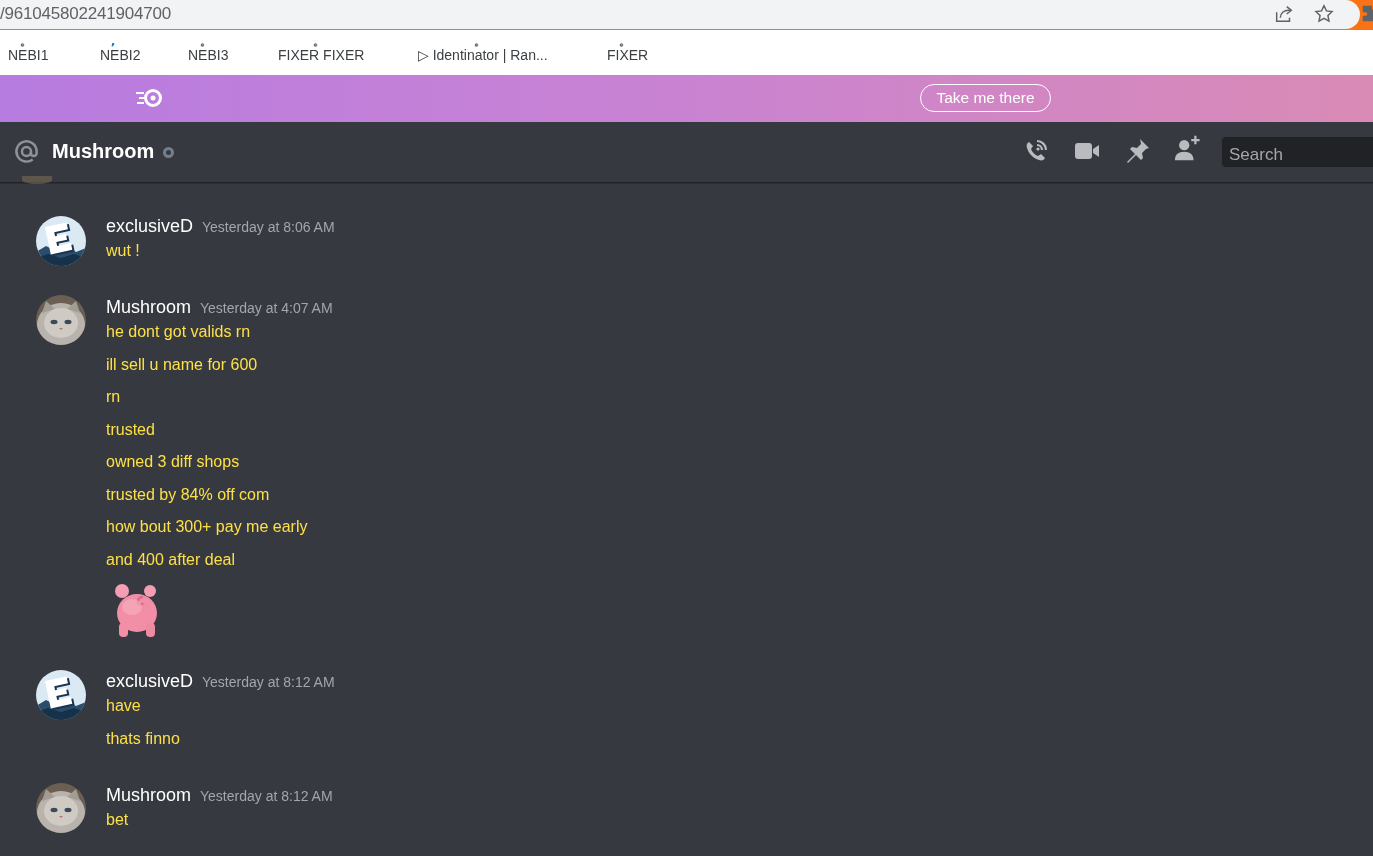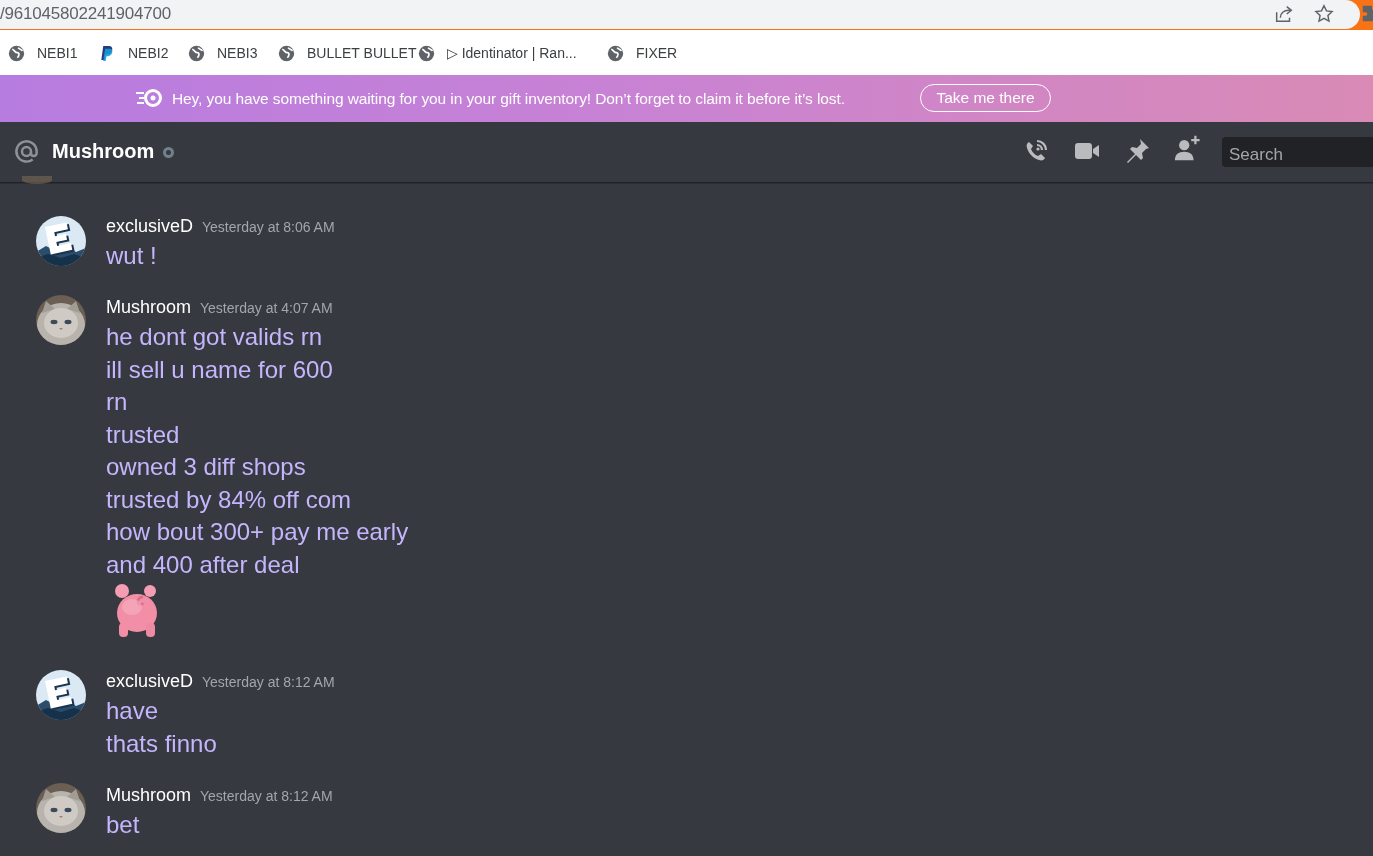--- a/index.html
+++ b/index.html
@@ -8,21 +8,21 @@
   
   .urlbar { position: absolute; left: 0; top: 0; width: 1373px; height: 30px; background: #f97316; }
   .urlbar .omni { position: absolute; left: -20px; top: 0; width: 1380px; height: 29px; background: #f1f3f4; border-radius: 0 15px 15px 0; }
   .urlbar .url { position: absolute; left: 0; top: 4px; font-size: 17px; color: #5f6368; letter-spacing: -0.2px; }
   .urlbar .icon { position: absolute; top: 3px; width: 22px; height: 22px; color: #5f6368; }
   .urlbar .share { left: 1273px; }
   .urlbar .star { left: 1313px; }
   .urlbar .ext { left: 1360px; }
 
   .bookmarks { position: absolute; left: 0; top: 30px; width: 1373px; height: 45px; background: #ffffff; }
-  .bm { position: absolute; top: 13px; height: 20px; display: flex; align-items: center; font-size: 14px; color: #3c4043; white-space: nowrap; }
+  .bm { position: absolute; top: 13px; height: 20px; display: flex; align-items: center; font-size: 14px; color: #3c4043; white-space: nowrap; flex-direction: column; }
   .bm .gl { width: 17px; height: 17px; margin-right: 12px; }
   .bm .pp { width: 14px; height: 17px; margin-right: 14px; }
 
   
   .banner { position: absolute; left: 0; top: 75px; width: 1373px; height: 47px; background: linear-gradient(90deg, #b77ce0 0%, #c882d4 45%, #d98ab5 100%); }
   .banner .bicon { position: absolute; left: 134px; top: 12px; width: 30px; height: 22px; }
   .banner .btext { position: absolute; left: 172px; top: 15px; font-size: 15.5px; color: #ffffff; letter-spacing: -0.1px; white-space: nowrap; }
   .banner .bbtn { position: absolute; left: 920px; top: 9px; width: 131px; height: 28px; border: 1px solid #ffffff; border-radius: 14px; color: #ffffff; font-size: 15.5px; display: flex; align-items: center; justify-content: center; background: transparent; }
 
   
@@ -39,21 +39,21 @@
   .search-box::placeholder { color: #a3a6aa; }
 
   .prev-avatar { position: absolute; left: 22px; top: 176px; width: 30px; height: 8px; border-radius: 0 0 50% 50%; background: #7a6a56; opacity: 0.6; }
 
   
   .messages { position: absolute; left: 0; top: 184px; width: 1373px; height: 672px; margin-left: 24px; }
   .msg { position: absolute; left: 0; width: 1373px; }
   .avatar { position: absolute; left: 12px; width: 50px; height: 50px; border-radius: 50%; overflow: hidden; }
   .uname { position: absolute; left: 82px; font-size: 18px; font-weight: normal; color: #ffffff; white-space: nowrap; }
   .ts { font-size: 14px; color: #a3a6aa; margin-left: 9px; }
-  .line { position: absolute; left: 82px; font-size: 24px; color: #c4b5fd; white-space: nowrap; text-align: center; }
+  .line { position: absolute; left: 82px; font-size: 16px; color: #fde047; white-space: nowrap; text-align: center; }
   .sticker { position: absolute; left: 86px; width: 54px; height: 58px; }
 </style>
 </head>
 <body>
 
 <div class="urlbar">
   <div class="omni">
     <span class="url" style="left:20px">/961045802241904700</span>
   </div>
   <svg class="icon share" viewBox="0 0 24 24" fill="none" stroke="#5f6368" stroke-width="1.6">
@@ -89,21 +89,21 @@
         <circle cx="10" cy="10" r="9" fill="#5f6368"></circle>
         <path d="M5 5c3 1 3 4 6 4s2 4 0 6M12 3c1 2 4 2 5 4" stroke="#fff" stroke-width="2" fill="none"></path>
       </svg>
     <span>NEBI3</span>
   </div>
   <div class="bm" style="left:278px">
     <svg class="gl" viewBox="0 0 20 20">
         <circle cx="10" cy="10" r="9" fill="#5f6368"></circle>
         <path d="M5 5c3 1 3 4 6 4s2 4 0 6M12 3c1 2 4 2 5 4" stroke="#fff" stroke-width="2" fill="none"></path>
       </svg>
-    <span>BULLET BULLET</span>
+    <span>FIXER FIXER</span>
   </div>
   <div class="bm" style="left:418px">
     <svg class="gl" viewBox="0 0 20 20">
         <circle cx="10" cy="10" r="9" fill="#5f6368"></circle>
         <path d="M5 5c3 1 3 4 6 4s2 4 0 6M12 3c1 2 4 2 5 4" stroke="#fff" stroke-width="2" fill="none"></path>
       </svg>
     <span>▷ Identinator | Ran...</span>
   </div>
   <div class="bm" style="left:607px">
     <svg class="gl" viewBox="0 0 20 20">
@@ -113,21 +113,20 @@
     <span>FIXER</span>
   </div>
 </div>
 
 <div class="banner">
   <svg class="bicon" viewBox="0 0 30 22" fill="none" stroke="#fff">
     <circle cx="19" cy="11" r="7.5" stroke-width="3"></circle>
       <circle cx="19" cy="11" r="2.5" fill="#fff" stroke="none"></circle>
     <path d="M2 6h8M5 11h5M3 16h7" stroke-width="2"></path>
   </svg>
-  <span class="btext">Hey, you have something waiting for you in your gift inventory! Don’t forget to claim it before it’s lost.</span>
   <button class="bbtn">Take me there</button>
 </div>
 
 <div class="header">
   <svg class="at" viewBox="0 0 24 24" fill="none" stroke="#8e9297" stroke-width="2.2">
     <circle cx="12" cy="12" r="4"></circle>
       <path d="M16 12v1.5a2.5 2.5 0 005 0V12a9 9 0 10-3.5 7.1"></path>
   </svg>
   <span class="title">Mushroom</span>
   <span class="status"></span>

